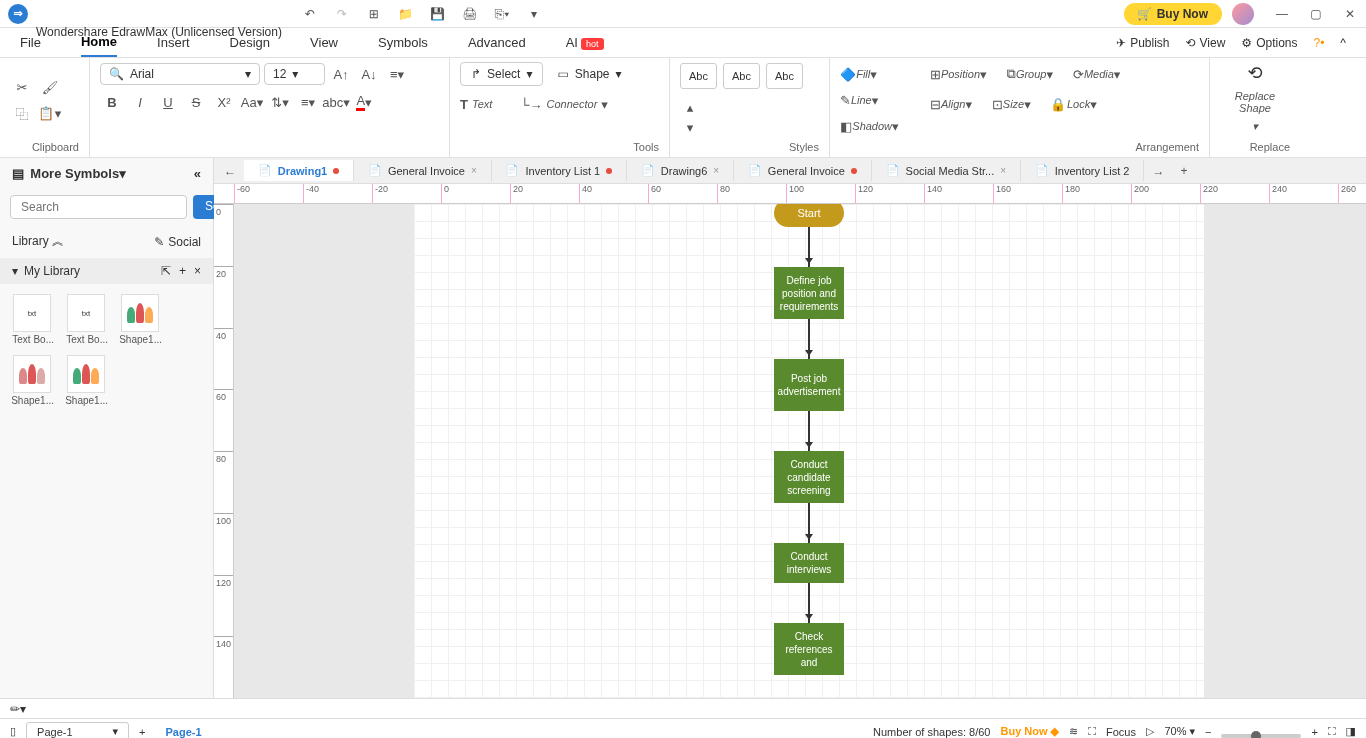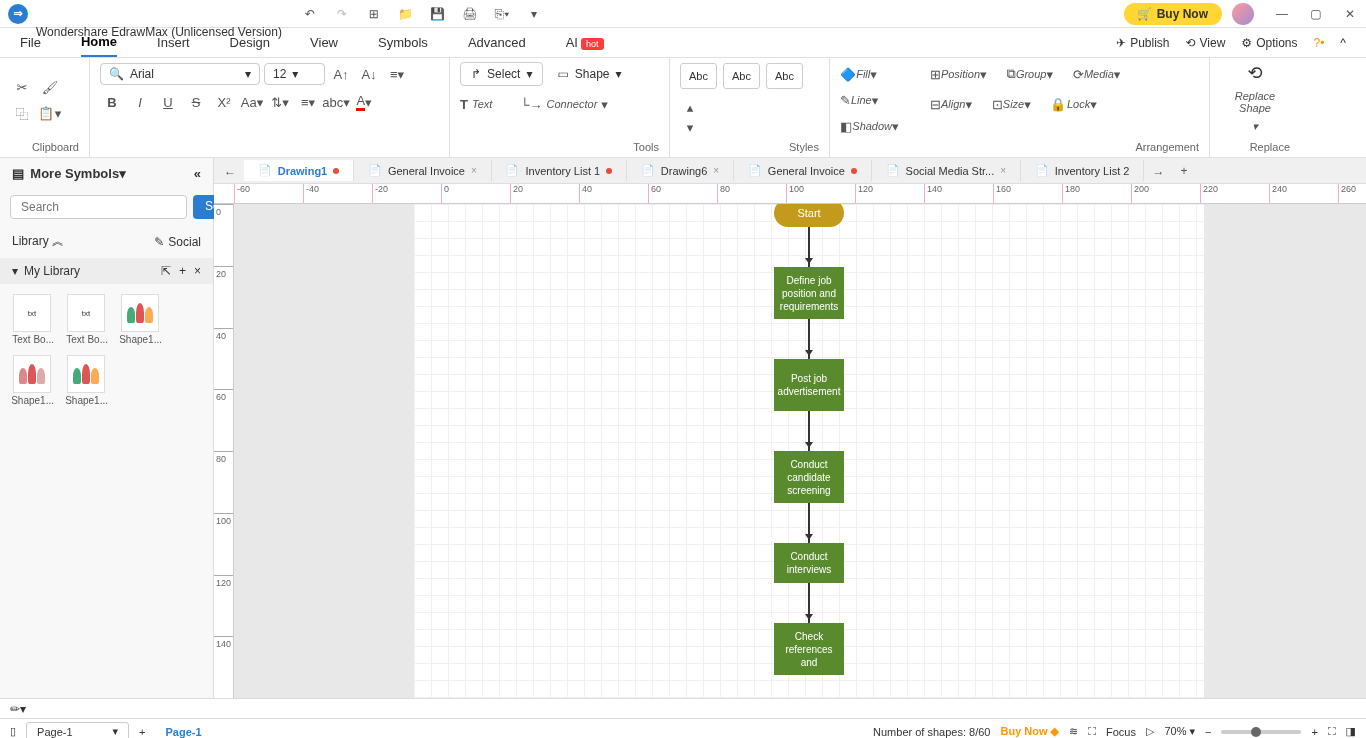--- a/index.html
+++ b/index.html
@@ -88,21 +88,21 @@
 
 
 .color-palette { height: 20px; background: #fff; display: flex; align-items: center; padding: 0 10px; gap: 1px; border-top: 1px solid #ddd; }
 .cp-swatch { width: 13px; height: 13px; cursor: pointer; }
 .cp-dropper { margin-right: 6px; cursor: pointer; }
 
 
 .statusbar { height: 26px; background: #fff; border-top: 1px solid #ddd; display: flex; align-items: center; padding: 0 10px; font-size: 11px; gap: 10px; }
 .page-selector { border: 1px solid #ccc; padding: 2px 10px; border-radius: 3px; display: flex; gap: 40px; align-items: center; cursor: pointer; }
 .sb-page-tab { color: #2b7cd3; font-weight: 600; padding: 4px 10px; cursor: pointer; }
-.sb-right { margin-left: auto; display: flex; align-items: center; gap: 10px; }
+.sb-right { margin-left: auto; display: flex; align-items: flex-end; gap: 10px; }
 .sb-buy { color: #ff9800; font-weight: 600; cursor: pointer; }
 .zoom-slider { width: 80px; height: 4px; background: #ccc; border-radius: 2px; position: relative; }
 .zoom-thumb { width: 10px; height: 10px; background: #666; border-radius: 50%; position: absolute; left: 30px; top: -3px; }
 </style>
 </head>
 <body>
 
 <div class="titlebar">
   <div class="logo-circle">⇒</div>
   <div class="titlebar-title">Wondershare EdrawMax (Unlicensed Version)</div>

